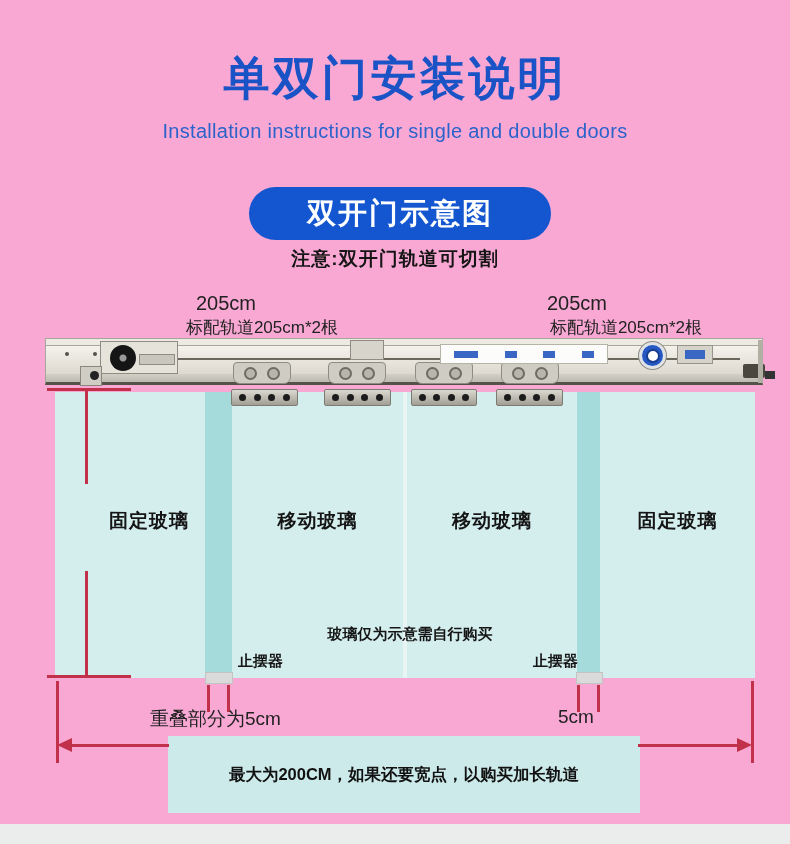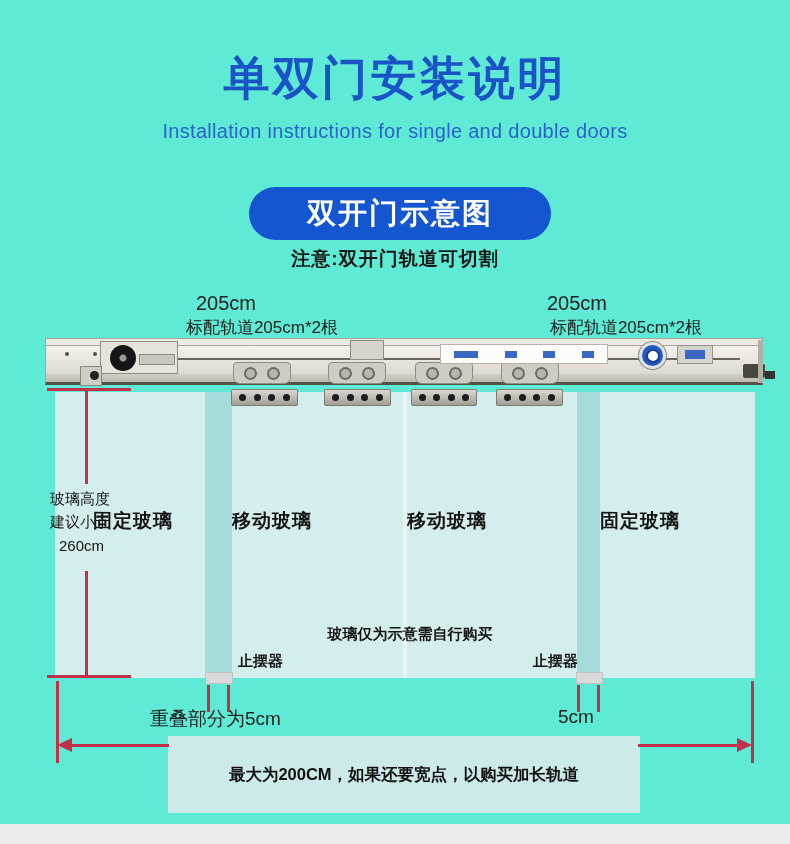--- a/index.html
+++ b/index.html
@@ -1,18 +1,18 @@
 <!DOCTYPE html>
 <html><head>
 <meta charset="utf-8">
 <style>
   html,body{margin:0;padding:0;}
   .page{
     position:relative; width:790px; height:844px; overflow:hidden;
-    background:#5eead4;
+    background:#f9a8d4;
     font-family:"Liberation Sans","DejaVu Sans",sans-serif;
     color:#1a1a1a;
   }
   .abs{position:absolute;}
 
   
   .title{top:48px; left:0; width:100%; text-align:center;
     font-size:46px; font-weight:800; letter-spacing:3px; color:#1a53c6;}
   .subtitle{top:120px; left:0; width:100%; text-align:center;
     font-size:20px; font-weight:500; letter-spacing:.3px; color:#2b63cb;}
@@ -76,21 +76,21 @@
   
   .clamp{position:absolute; top:389px; height:17px; z-index:4;
     background:linear-gradient(#dcd9d0,#a19e95); border:1px solid #7d7a71; border-radius:2px;
     display:flex; align-items:center; justify-content:space-evenly; box-sizing:border-box;}
   .clamp i{width:7px; height:7px; border-radius:50%; background:#1c1c1c;}
 
   
   .panel{position:absolute; top:392px; height:286px; background:#d4eded; z-index:1;}
   .strip{position:absolute; top:392px; height:286px; background:#a6dbdb; z-index:2;}
   .divider{position:absolute; top:392px; height:286px; width:4px; background:#e9f5f5; z-index:2;}
-  .panel-label{position:absolute; top:116px; left:0; width:100%; text-align:left;
+  .panel-label{position:absolute; top:116px; left:0; width:100%; text-align:center;
     font-size:19px; font-weight:700; color:#151515; letter-spacing:1px;}
   .stopper-block{position:absolute; top:672px; height:12px; background:#dadada;
     border:1px solid #c3c3c3; box-sizing:border-box; z-index:5;}
 
   
   .glass-height{left:50px; top:487px; width:80px; font-size:15px; line-height:1.55;
     color:#111; z-index:6;}
   .glass-height .in{padding-left:9px;}
   .purchase-note{left:270px; top:625px; width:280px; text-align:center;
     font-size:15px; font-weight:700; color:#151515; z-index:6;}
@@ -216,25 +216,20 @@
     <div class="panel-label">移动玻璃</div>
   </div>
   <div class="strip" style="left:577px;width:23px"></div>
   <div class="panel" style="left:600px;width:155px">
     <div class="panel-label">固定玻璃</div>
   </div>
 
   <div class="stopper-block" style="left:205px;width:28px"></div>
   <div class="stopper-block" style="left:576px;width:27px"></div>
 
-  <div class="abs glass-height">
-    <div>玻璃高度</div>
-    <div>建议小于</div>
-    <div class="in">260cm</div>
-  </div>
   <div class="abs purchase-note">玻璃仅为示意需自行购买</div>
   <div class="abs stopper-label stop-l">止摆器</div>
   <div class="abs stopper-label stop-r">止摆器</div>
   <div class="abs overlap-l">重叠部分为5cm</div>
   <div class="abs overlap-r">5cm</div>
 
   <div class="r" style="left:47px;top:388px;width:84px;height:3px"></div>
   <div class="r" style="left:85px;top:391px;width:3px;height:93px"></div>
   <div class="r" style="left:85px;top:571px;width:3px;height:107px"></div>
   <div class="r" style="left:47px;top:675px;width:84px;height:3px"></div>

